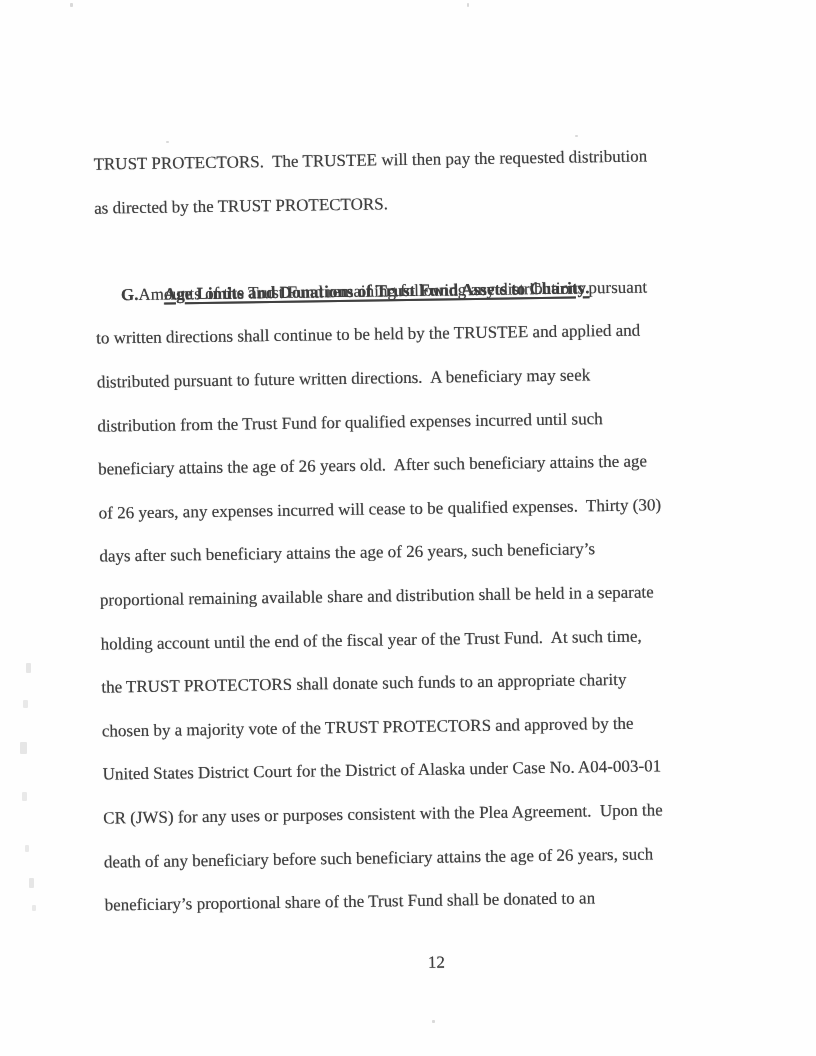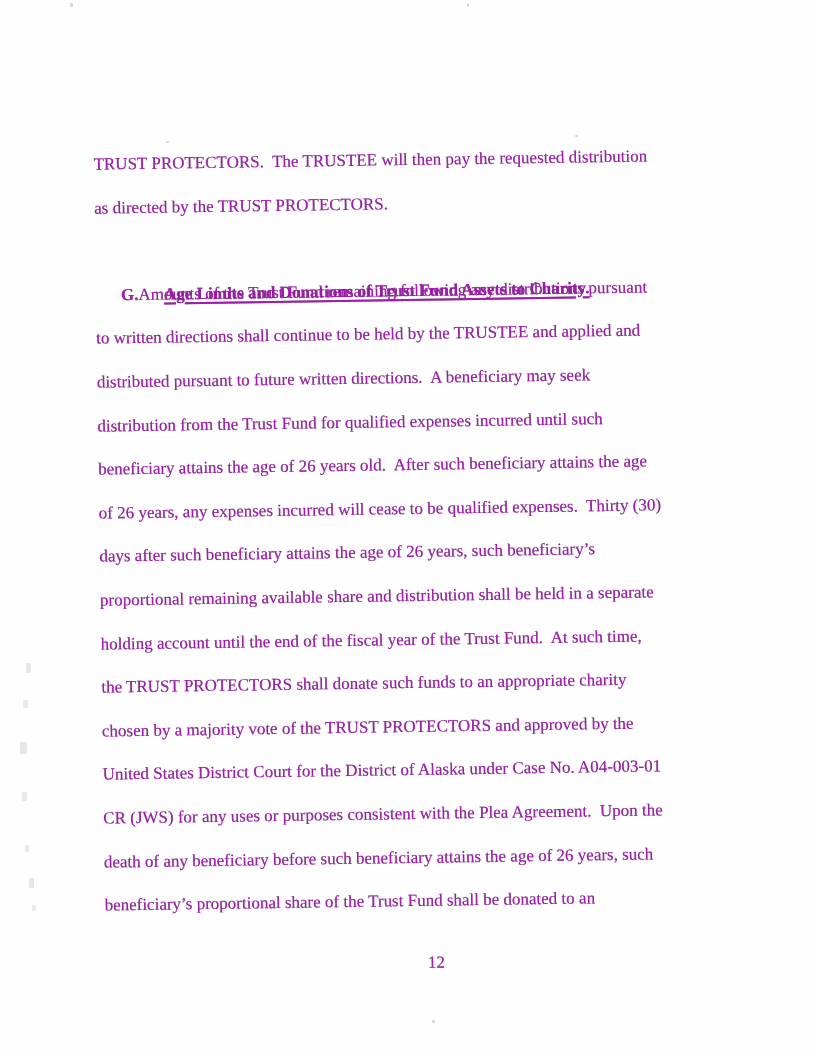--- a/index.html
+++ b/index.html
@@ -7,21 +7,21 @@
     padding: 0;
     background: #ffffff;
   }
   .page {
     position: relative;
     width: 816px;
     height: 1056px;
     background: #fefefe;
     overflow: hidden;
     font-family: "Liberation Serif", "DejaVu Serif", serif;
-    color: #a21caf;
+    color: #404040;
   }
   
   .content {
     position: absolute;
     left: 99px;
     top: 138px;
     width: 662px;
     transform: rotate(-0.85deg);
     transform-origin: 310px 390px;
     font-size: 17px;

